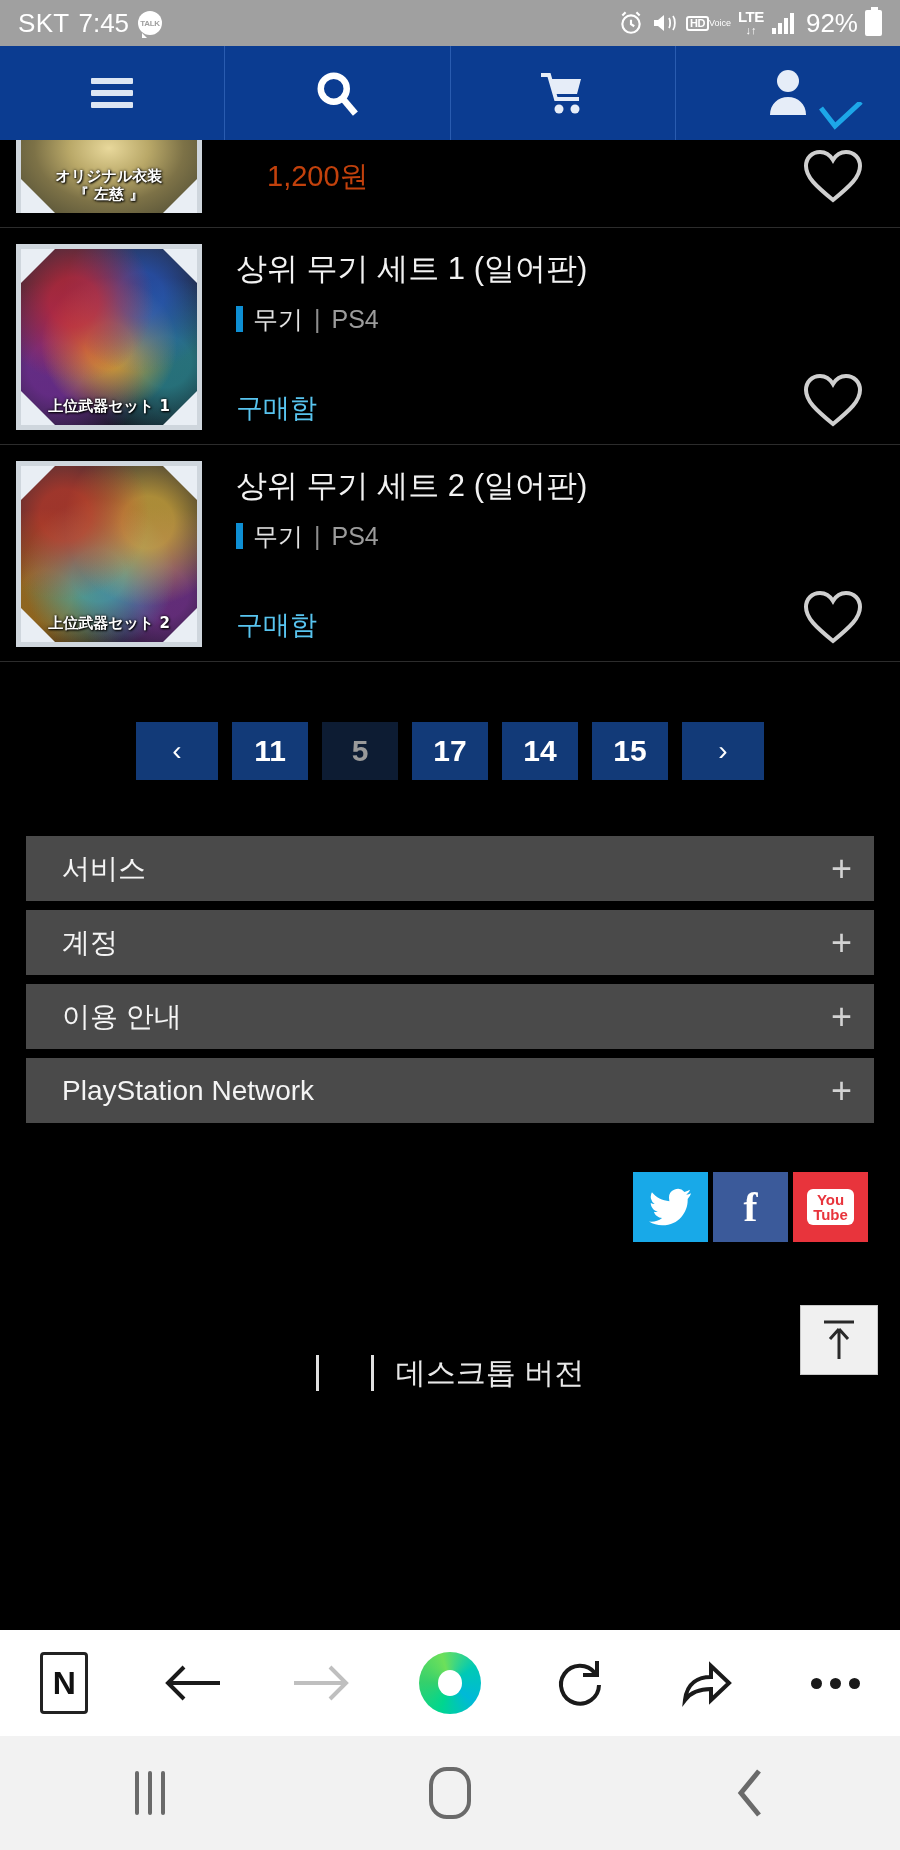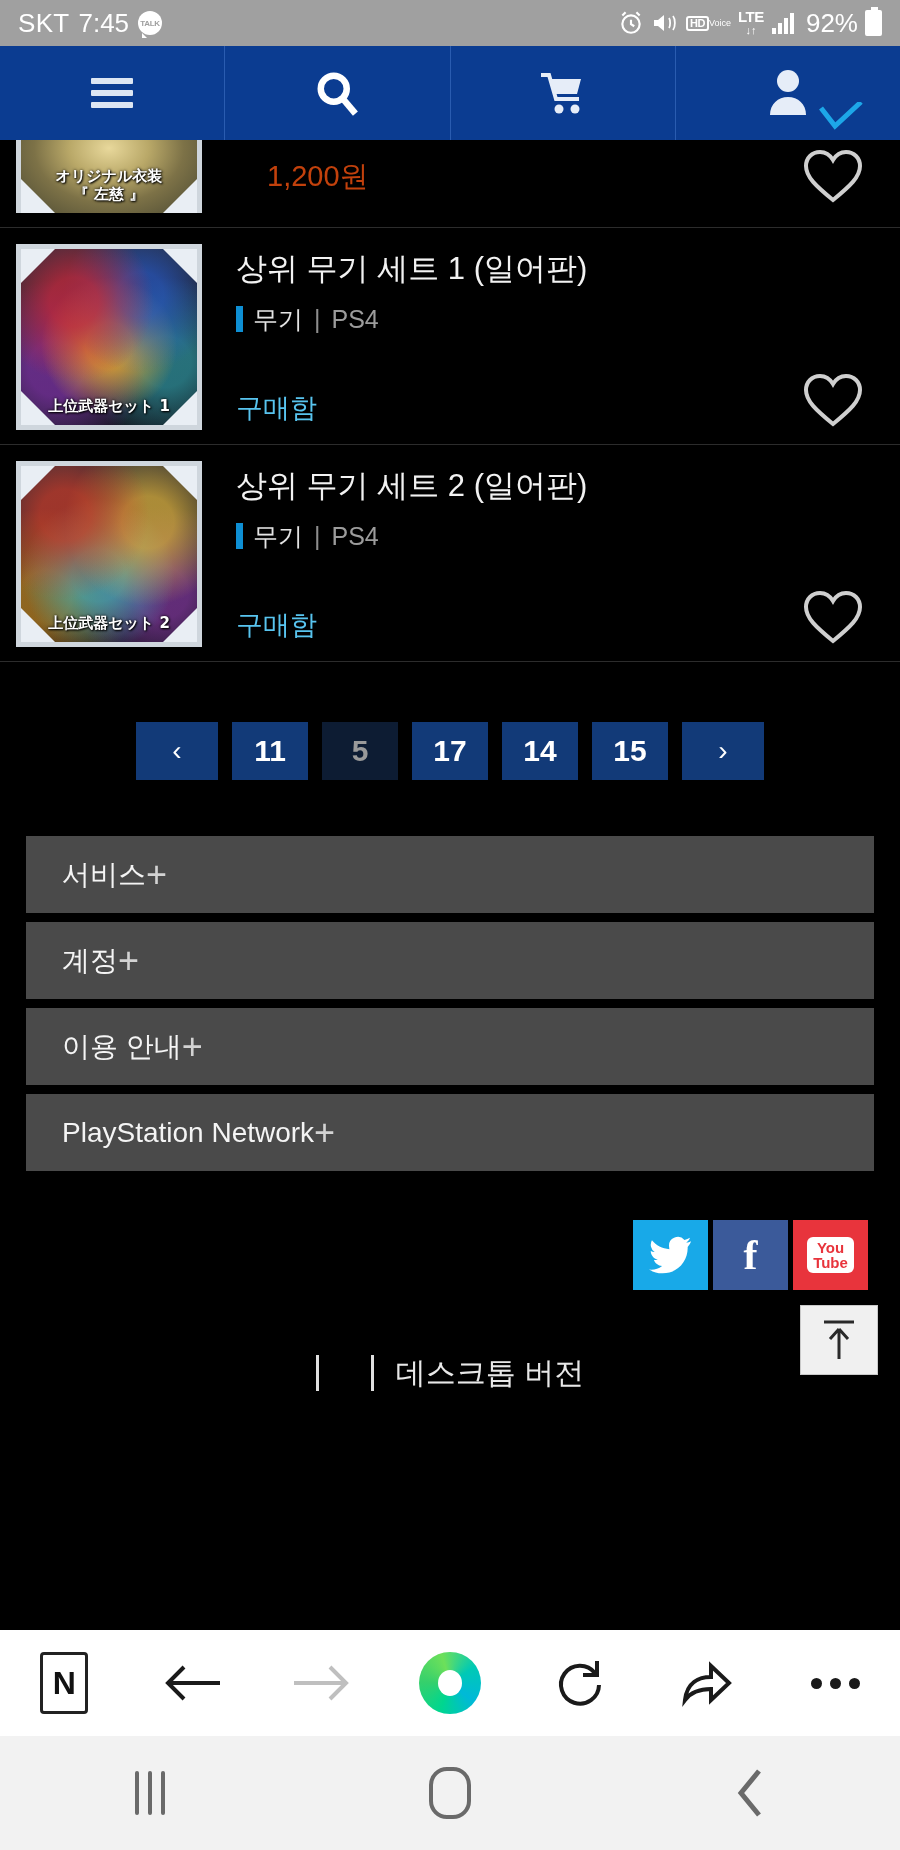--- a/index.html
+++ b/index.html
@@ -160,22 +160,22 @@
     width:76px; height:58px; background:#123a78;
     display:flex; align-items:center; justify-content:center;
     color:#fff; font-size:30px; font-weight:bold;
   }
   .pg.arrow { width:82px; font-weight:normal; font-size:28px; }
   .pg.current { background:#0d1c33; color:#9a9a9a; }
 
   
   .accwrap { padding:10px 26px 0 26px; }
   .acc {
-    background:#4a4a4a; height:77px; margin-bottom:9px;
-    display:flex; align-items:center; 
+    background:#4a4a4a; height:65px; margin-bottom:9px;
+    display:flex; align-items:center; justify-content:space-between;
     padding:0 22px 0 36px;
   }
   .acc-label { color:#f4f4f4; font-size:28px; }
   .acc-plus { color:#d3d3d3; font-size:36px; line-height:1; font-weight:300; }
 
   
   .social {
     display:flex; justify-content:flex-end; gap:5px;
     padding:40px 32px 0 0;
   }

